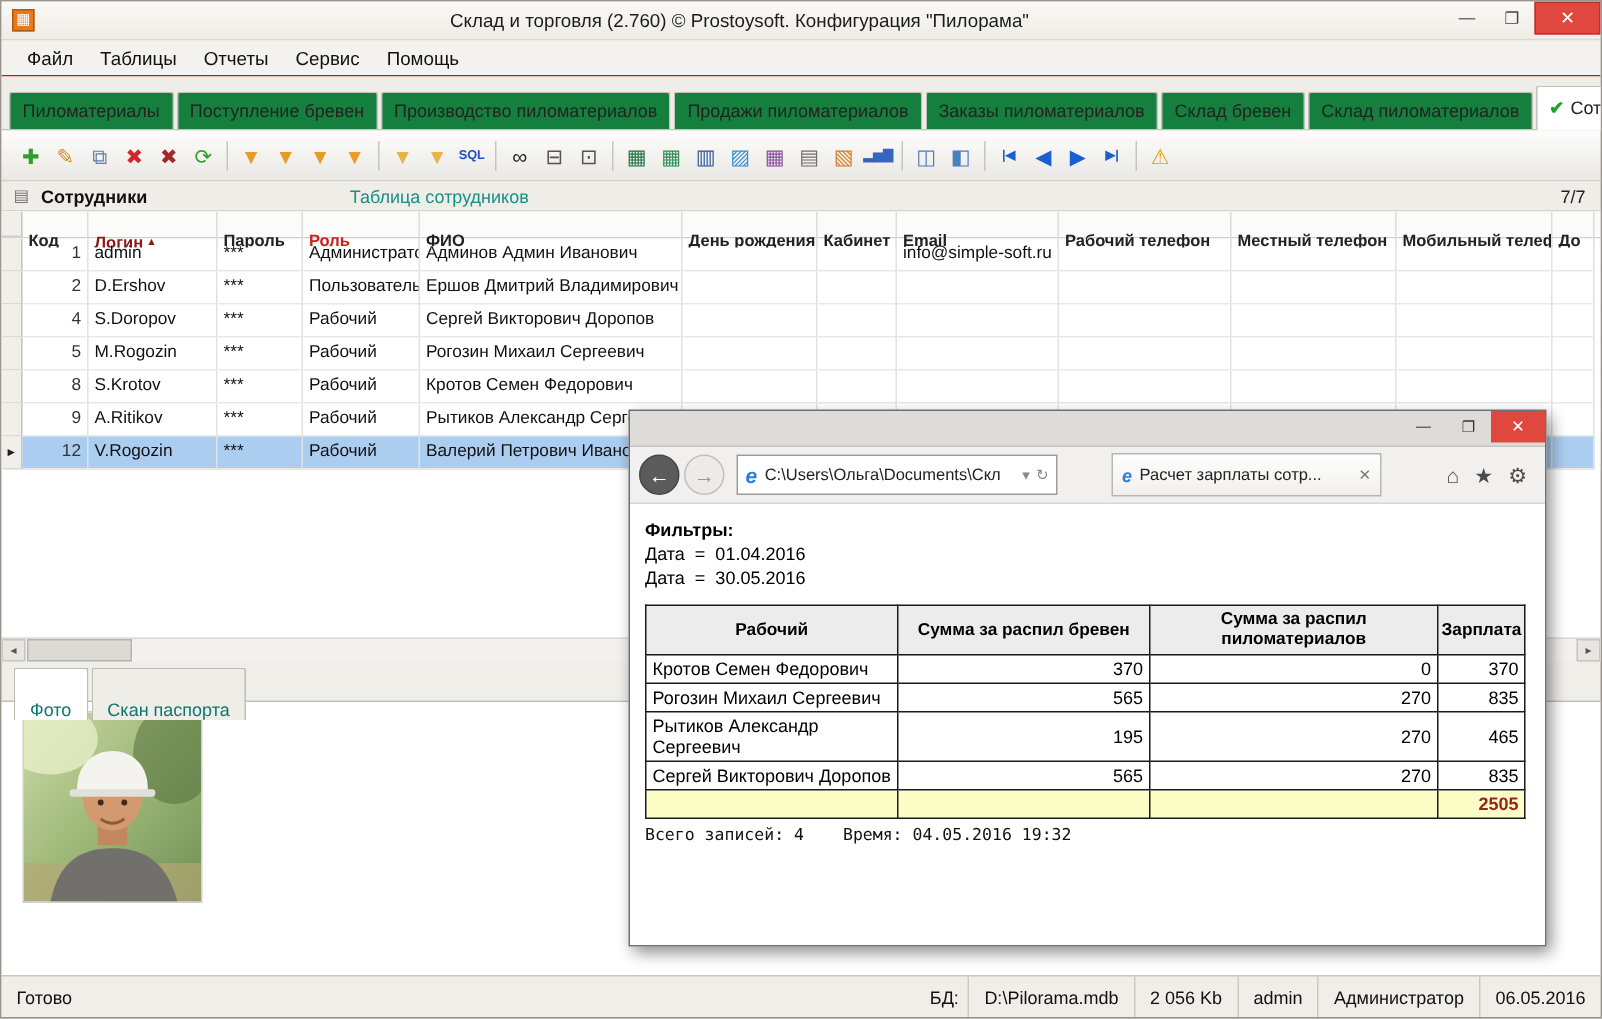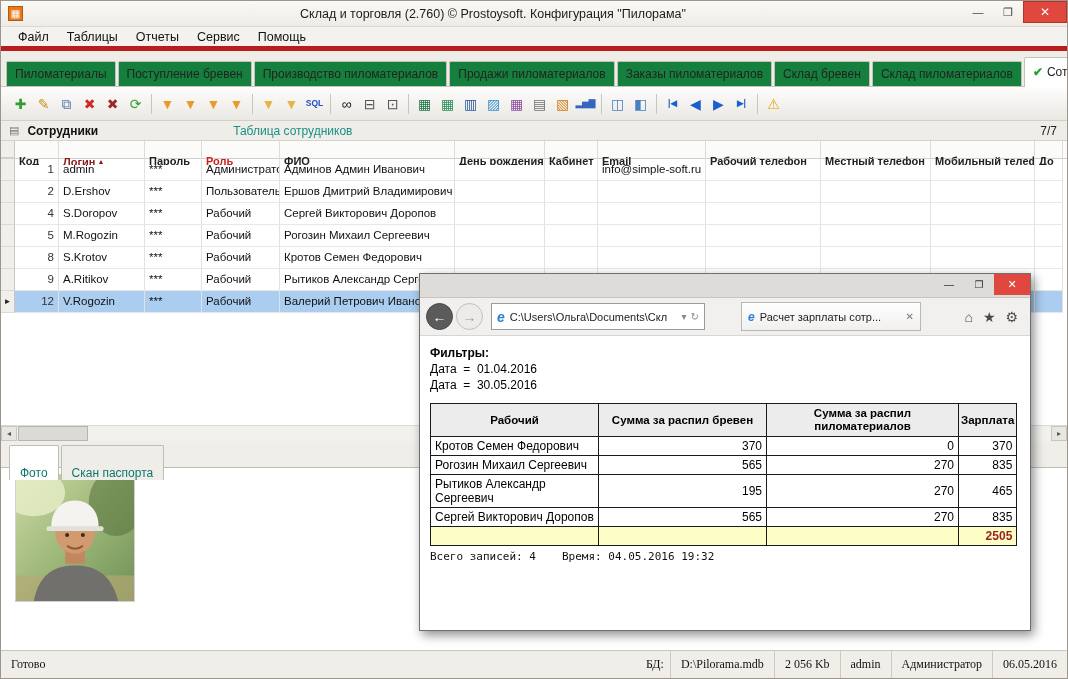--- a/index.html
+++ b/index.html
@@ -15,21 +15,21 @@
     border-bottom:1px solid #ddd9d1;display:flex;align-items:center;}
   .app-icon{width:15px;height:15px;margin-left:7px;background:#e8791e;border:1px solid #b05a10;color:#fff;
     font-size:10px;line-height:13px;text-align:center;flex:0 0 auto;}
   .title{flex:1;text-align:center;font-size:12.5px;color:#1c1c1c;white-space:nowrap;overflow:hidden;}
   .win-controls{display:flex;align-self:flex-start;height:22px;}
   .wbtn{width:30px;height:22px;display:flex;align-items:center;justify-content:center;font-size:11px;color:#444;}
   .wbtn.close{width:44px;background:var(--close-red);color:#fff;border:1px solid #b2342c;font-size:12px;}
 
   
   .menubar{position:absolute;top:26px;left:0;right:0;height:24px;background:#f4f2ee;display:flex;align-items:center;
-    padding-left:8px;border-bottom:5px solid #b91c1c;}
+    padding-left:8px;border-bottom:1px solid #b91c1c;}
   .menu-item{padding:3px 9px;font-size:12.5px;color:#111;white-space:nowrap;}
 
   
   .tabbar{position:absolute;top:50px;left:0;right:0;height:36px;background:#efede8;display:flex;align-items:flex-end;
     padding:0 5px;border-bottom:1px solid #c6c3bc;}
   .tab{height:25px;line-height:24px;padding:0 8px;font-size:12px;background:#15803d;border:1px solid #c4c1ba;
     border-bottom:none;margin-right:2px;border-radius:2px 2px 0 0;color:#222;white-space:nowrap;}
   .tab.active{height:30px;line-height:29px;background:#fff;margin-bottom:-1px;}
   .tab .check{color:var(--check-green);font-weight:bold;margin-right:4px;}
 
@@ -76,21 +76,21 @@
   
   .detail-tabs{position:absolute;top:444px;left:8px;height:23px;display:flex;z-index:2;}
   .dtab{padding:17px 10px;font-size:12px;line-height:21px;border:1px solid #c0bdb6;border-bottom:none;background:#efede8;
     margin-right:2px;border-radius:2px 2px 0 0;color:#0f766e;}
   .dtab.active{background:#fff;position:relative;}
   .detail-panel{position:absolute;top:466px;left:0;right:0;bottom:28px;background:#fff;border-top:1px solid #c0bdb6;}
   .photo{position:absolute;left:14px;top:6px;width:120px;height:128px;border:1px solid #cfcfcf;}
 
   
   .statusbar{position:absolute;left:0;right:0;bottom:0;height:28px;background:#f0eee9;border-top:1px solid #c9c6bf;
-    display:flex;align-items:center;font-size:12px;color:#111;font-family:Liberation Serif, serif;}
+    display:flex;align-items:center;font-size:12px;color:#111;}
   .status-left{margin-left:10px;flex:1;}
   .db-label{padding:0 6px;color:#111;}
   .sseg{border-left:1px solid #cdcac3;height:100%;display:flex;align-items:center;padding:0 10px;white-space:nowrap;}
 
   
   .ie{position:absolute;left:418px;top:272px;width:612px;height:358px;background:#fff;border:1px solid #6f6f6f;
     box-shadow:3px 4px 10px rgba(0,0,0,.45);z-index:10;}
   .ie-titlebar{height:24px;background:#dedcd8;border-bottom:1px solid #c6c4c0;display:flex;justify-content:flex-end;}
   .iebtn{width:30px;height:21px;display:flex;align-items:center;justify-content:center;font-size:10px;color:#333;}
   .iebtn.close{width:36px;background:var(--close-red);color:#fff;font-size:11px;}

